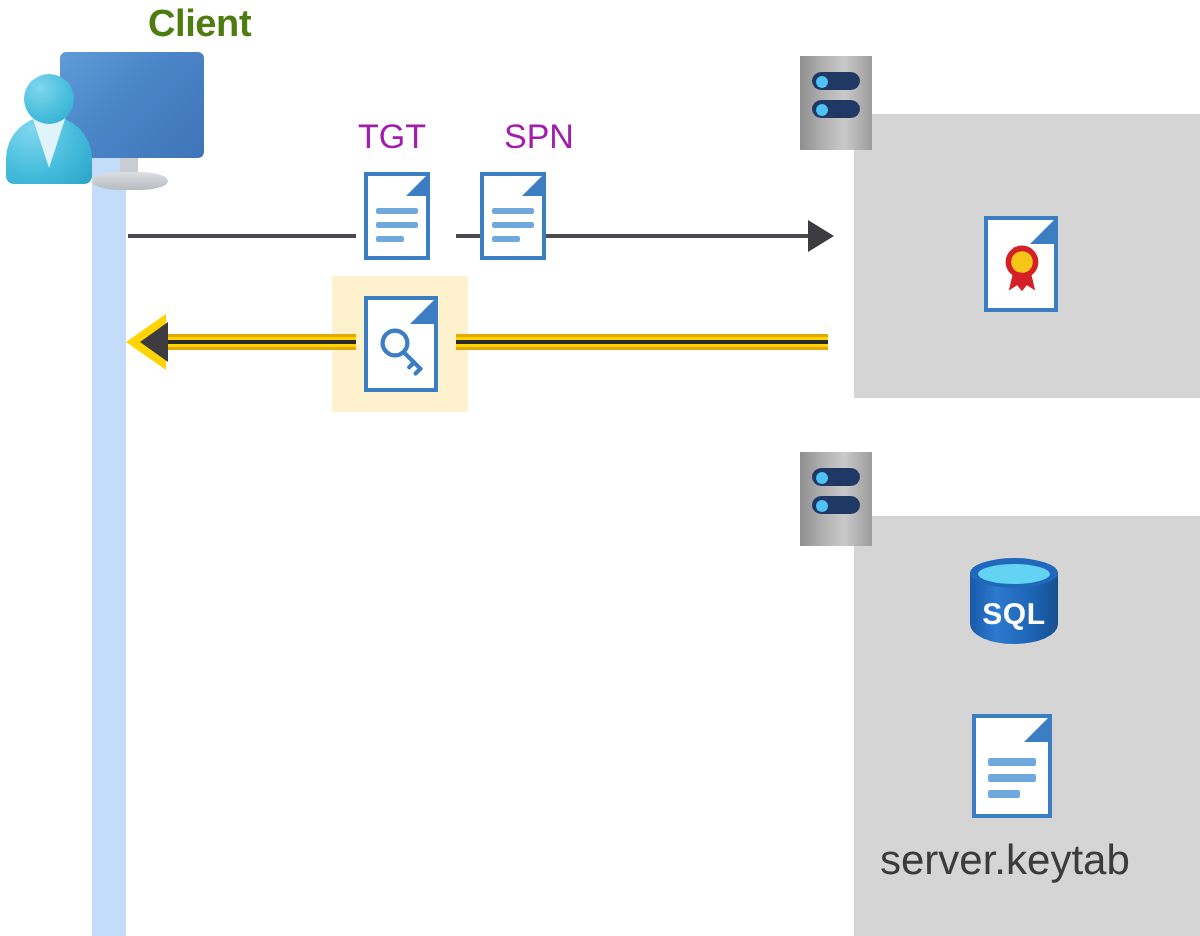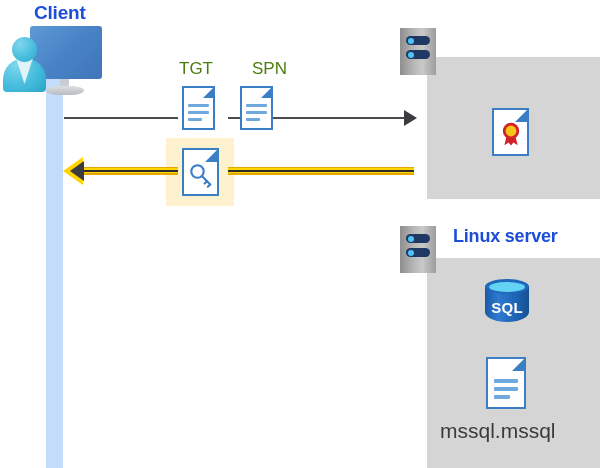--- a/index.html
+++ b/index.html
@@ -19,23 +19,24 @@
   }
 
   
   .abs { position: absolute; }
   .nosel { user-select: none; }
 
   
   .heading {
     position: absolute;
     font-weight: bold;
-    color: #1d4ed8;
+    color: #4d7c0f;
     letter-spacing: -0.2px;
     line-height: 1.16;
+    margin-left: 40px;
   }
   #client-title { left: 34px; top: 2px; font-size: 19px; }
   #dc-title { left: 457px; top: 4px; font-size: 18px; width: 140px; }
   #linux-title { left: 453px; top: 226px; font-size: 18px; }
 
   
   #lifeline {
     left: 46px; top: 60px;
     width: 17px; height: 408px;
     background: #c3dcfa;
@@ -169,21 +170,21 @@
   }
   .doc-line {
     position: absolute;
     background: #6fa8dc;
     height: 3px;
     border-radius: 1px;
   }
   .doc-label {
     position: absolute;
     font-size: 17px;
-    color: #4d7c0f;
+    color: #a21caf;
     white-space: nowrap;
   }
 
   
   #doc-tgt { left: 182px; top: 86px; width: 33px; height: 44px; }
   #doc-spn { left: 240px; top: 86px; width: 33px; height: 44px; }
   #doc-tgt .doc-fold, #doc-spn .doc-fold {
     border-width: 0 0 12px 12px;
     border-color: transparent transparent #3b7ec4 transparent;
     width: 0; height: 0;
@@ -345,31 +346,30 @@
       <circle cx="10" cy="10" r="8.2" fill="#d42027"></circle>
       <circle cx="10" cy="10" r="5.4" fill="#f5c518"></circle>
     </svg>
   </div>
 
   <div class="abs server-icon" id="linux-server">
     <div class="server-body"></div>
     <div class="server-led led-1"></div>
     <div class="server-led led-2"></div>
   </div>
-  <div class="heading nosel" id="linux-title">Linux server</div>
 
   <div class="abs" id="sql-icon">
     <div id="sql-body"></div>
     <div id="sql-top"></div>
     <div id="sql-top-inner"></div>
     <div id="sql-text" class="nosel">SQL</div>
   </div>
 
   <div class="doc" id="doc-keytab">
     <div class="doc-page"></div>
     <div class="doc-fold"></div>
     <div class="doc-line l1"></div>
     <div class="doc-line l2"></div>
     <div class="doc-line l3"></div>
   </div>
-  <div class="abs nosel" id="label-keytab">mssql.mssql</div>
+  <div class="abs nosel" id="label-keytab">server.keytab</div>
 
 </div>
 
 </body></html>

